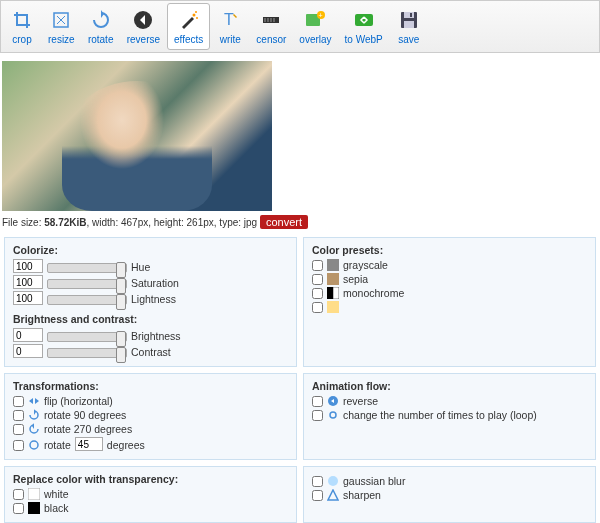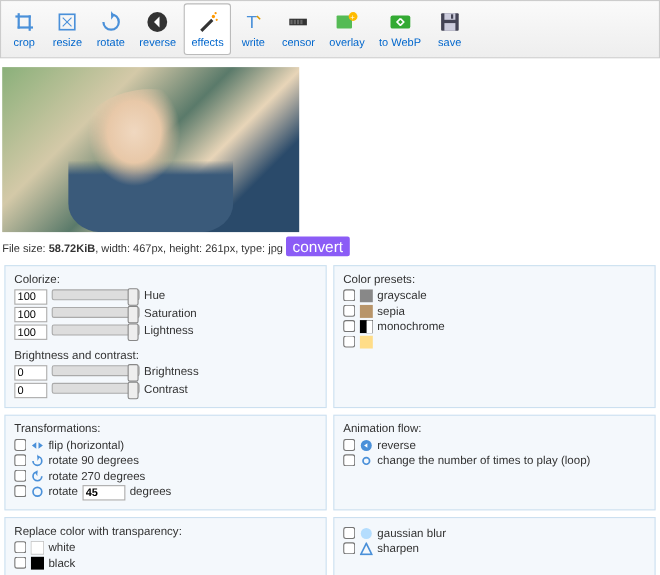--- a/index.html
+++ b/index.html
@@ -5,25 +5,25 @@
 *{box-sizing:border-box;margin:0;padding:0;font-family:Arial,Helvetica,sans-serif}
 body{background:#fff;font-size:11px;color:#333;width:600px}
 .toolbar{display:flex;background:linear-gradient(#fafafa,#eee);border:1px solid #ccc;padding:2px;gap:1px}
 .tool{display:flex;flex-direction:column;align-items:center;justify-content:center;padding:4px 6px;cursor:pointer;border-radius:3px;font-size:10px;color:#0066cc;min-width:38px}
 .tool.active{background:#fff;border:1px solid #bbb}
 .tool .ico{width:24px;height:24px;display:flex;align-items:center;justify-content:center;margin-bottom:2px}
 .preview{margin:8px 0 4px 2px;width:270px;height:150px;background:linear-gradient(135deg,#8ab07a 0%,#d4c9a8 30%,#5a7a6a 50%,#e8d5b8 65%,#2a4a6a 80%);position:relative;overflow:hidden}
 .preview::after{content:"";position:absolute;left:60px;top:20px;width:150px;height:130px;background:radial-gradient(ellipse 60px 70px at 40% 30%,#f0d8c0 0%,#e8c8a8 40%,transparent 70%),linear-gradient(180deg,transparent 50%,#3a5a7a 60%);border-radius:50% 50% 20% 20%}
 .fileinfo{font-size:10px;margin:2px 0 8px 2px}
 .fileinfo b{font-weight:bold}
-.convert{display:inline-block;background:#8b5cf6;color:#fff;padding:1px 6px;font-size:14px;border-radius:2px;cursor:pointer}
+.convert{display:inline-block;background:#b91c1c;color:#fff;padding:1px 6px;font-size:11px;border-radius:2px;cursor:pointer}
 .panels{display:grid;grid-template-columns:1fr 1fr;gap:6px;padding:0 4px}
 .panel{border:1px solid #cce0f0;background:#f4f8fc;padding:6px 8px;font-size:10.5px}
-.panel h4{font-weight:normal;font-size:10.5px;margin-bottom:3px}
-.row{display:flex;align-items:flex-start;gap:4px;margin:2px 0}
+.panel h4{font-weight:bold;font-size:10.5px;margin-bottom:3px}
+.row{display:flex;align-items:flex-end;gap:4px;margin:2px 0}
 .slider{flex:0 0 80px;height:10px;background:#ddd;border:1px solid #aaa;border-radius:2px;position:relative}
 .slider::after{content:"";position:absolute;right:0;top:-2px;width:8px;height:14px;background:#eee;border:1px solid #888;border-radius:2px}
 .numinput{width:30px;height:14px;font-size:10px;border:1px solid #aaa;padding:0 2px}
 .chk{width:11px;height:11px}
 .miniico{width:12px;height:12px;display:inline-block;vertical-align:middle}
 .sep{height:6px}
 svg{display:block}
 </style>
 </head>
 <body>
@@ -243,21 +243,21 @@
         <span>rotate 270 degrees</span>
       </div>
 <div class="row">
         <input type="checkbox" class="chk" style="">
         <span class="miniico">
           <svg width="12" height="12">
             <circle cx="6" cy="6" r="4" fill="none" stroke="#4a90d9" stroke-width="1.5"></circle>
           </svg>
         </span>
         <span>rotate</span> 
-        <input class="numinput" style="width: 39px; font-weight: bold;" value="45"> 
+        <input class="numinput" style="width: 28px;" value="45"> 
         <span>degrees</span>
       </div>
 </div>
 
 <div class="panel">
 <h4>Animation flow:</h4>
 <div class="row">
         <input type="checkbox" class="chk" style="">
         <span class="miniico">
           <svg width="12" height="12">

